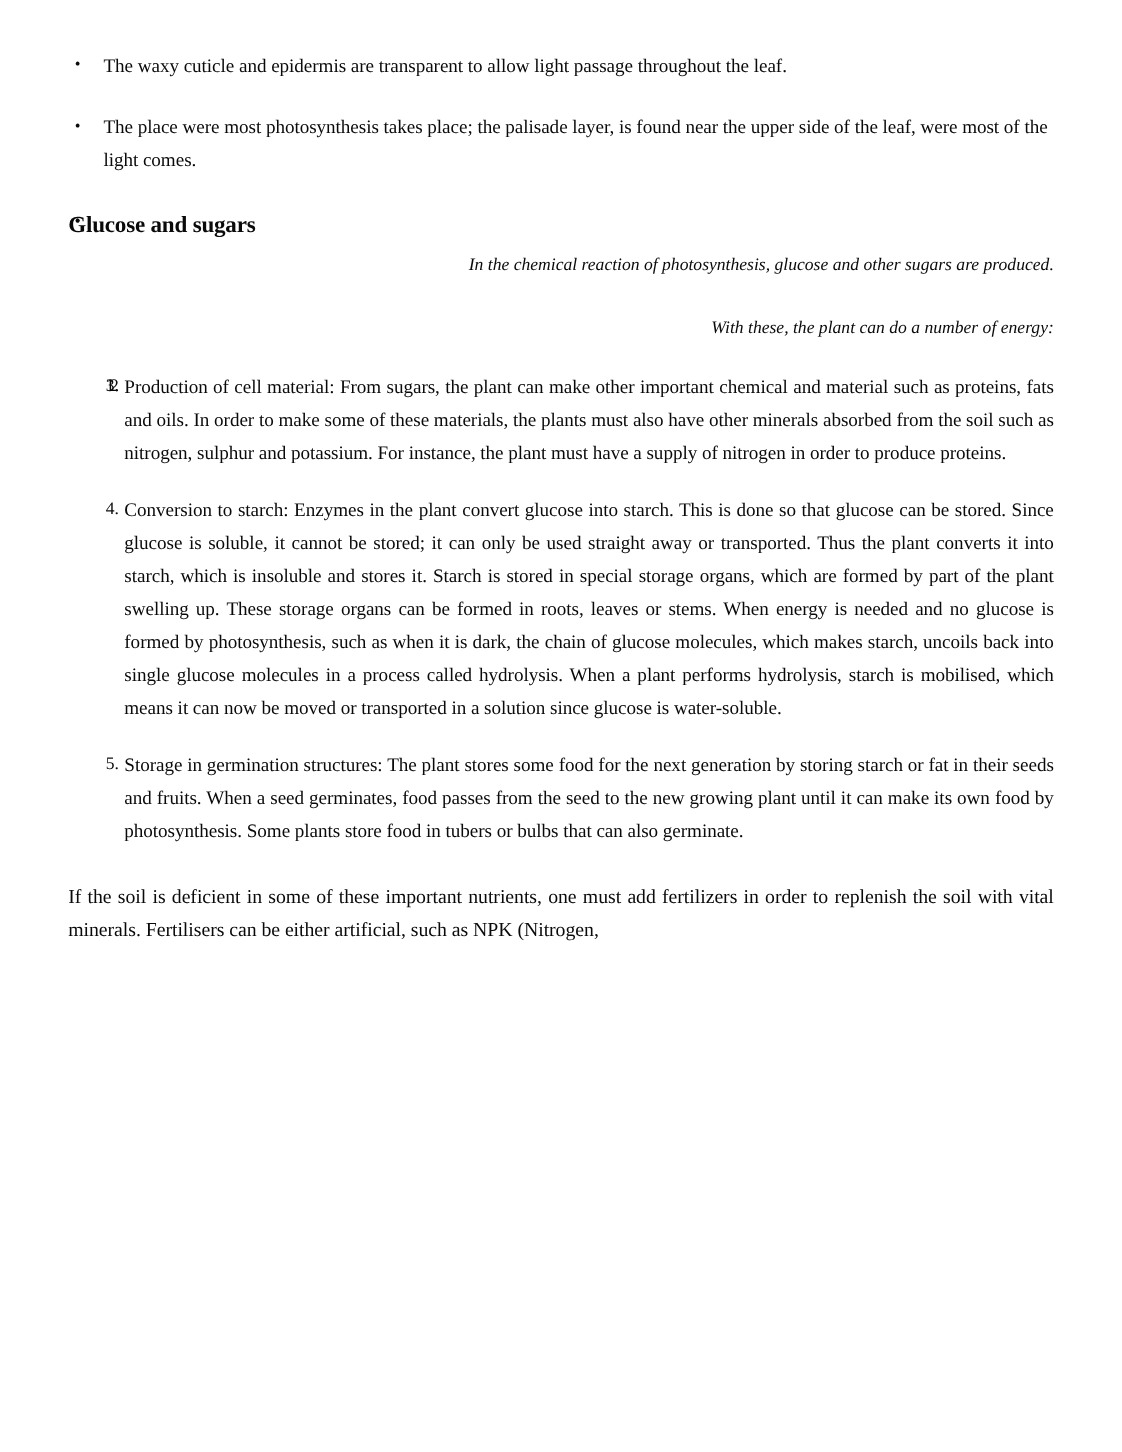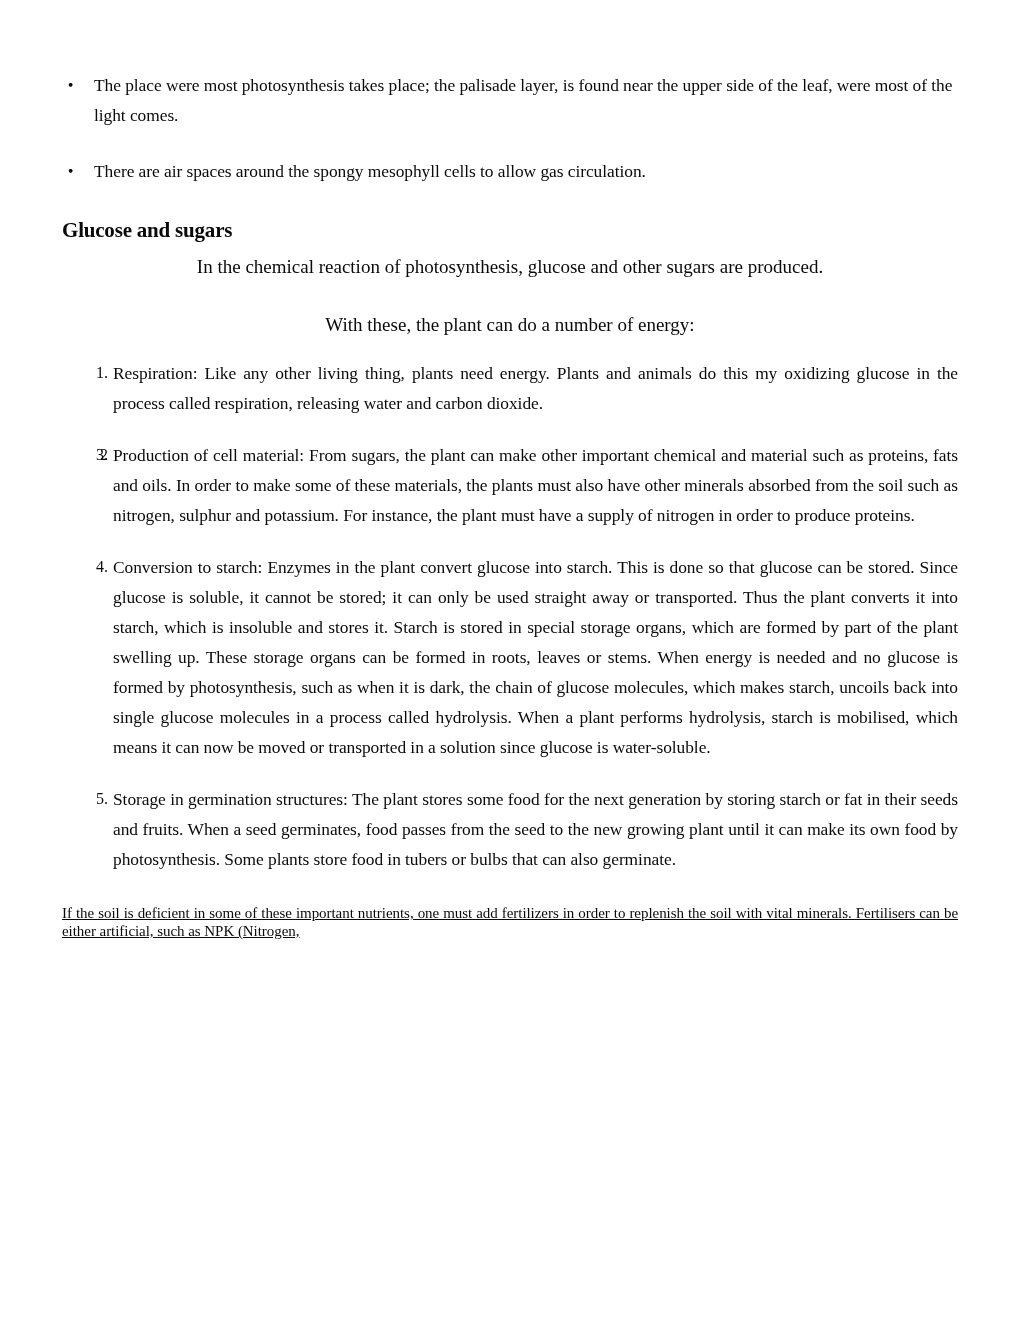--- a/index.html
+++ b/index.html
@@ -51,24 +51,25 @@
   .section-heading {
     font-size: 21px;
     font-weight: bold;
     line-height: 32px;
     margin: 28px 0 6px 0;
     letter-spacing: -0.2px;
   }
 
   
   .body-para {
-    font-size: 19px;
+    font-size: 16px;
     line-height: 30px;
     margin: 0;
-    text-align: center;
+    text-align: right;
+    font-style: italic;
   }
   .para-gap { margin-top: 28px; }
 
   
   .numbered-list {
     list-style: none;
     margin: 18px 0 0 0;
     padding: 0;
   }
   .numbered-item {
@@ -87,61 +88,59 @@
     left: 26px;
     top: 0;
     width: 20px;
     text-align: right;
     font-size: 16px;
     line-height: 30px;
   }
 
   
   .closing-para {
-    font-size: 15px;
-    line-height: 18px;
+    font-size: 18px;
+    line-height: 30px;
     margin: 30px 0 0 0;
     text-align: justify;
     text-justify: inter-word;
     letter-spacing: -0.05px;
-    text-decoration: underline;
   }
 </style>
 </head>
 <body>
 
 <div class="page">
 
   <ul class="bullet-list">
     <li class="bullet-item">
       <span class="bullet-marker">•</span>
+      <span>The waxy cuticle and epidermis are transparent to allow light passage throughout the leaf.</span>
     </li>
     <li class="bullet-item">
       <span class="bullet-marker">•</span>
       <span>The place were most photosynthesis takes place; the palisade layer, is found near the upper side of the leaf, were most of the light comes.</span>
     </li>
     <li class="bullet-item">
       <span class="bullet-marker">•</span>
     </li>
     <li class="bullet-item">
       <span class="bullet-marker">•</span>
-      <span>There are air spaces around the spongy mesophyll cells to allow gas circulation.</span>
     </li>
   </ul>
 
   <h2 class="section-heading">Glucose and sugars</h2>
 
   <p class="body-para">In the chemical reaction of photosynthesis, glucose and other sugars are produced.</p>
 
   <p class="body-para para-gap">With these, the plant can do a number of energy:</p>
 
   <ol class="numbered-list">
     <li class="numbered-item">
       <span class="num-marker">1.</span>
-      <span>Respiration: Like any other living thing, plants need energy. Plants and animals do this my oxidizing glucose in the process called respiration, releasing water and carbon dioxide.</span>
     </li>
     <li class="numbered-item">
       <span class="num-marker">2</span>
     </li>
     <li class="numbered-item">
       <span class="num-marker">3.</span>
       <span>Production of cell material: From sugars, the plant can make other important chemical and material such as proteins, fats and oils. In order to make some of these materials, the plants must also have other minerals absorbed from the soil such as nitrogen, sulphur and potassium. For instance, the plant must have a supply of nitrogen in order to produce proteins.</span>
     </li>
     <li class="numbered-item">
       <span class="num-marker">4.</span>

